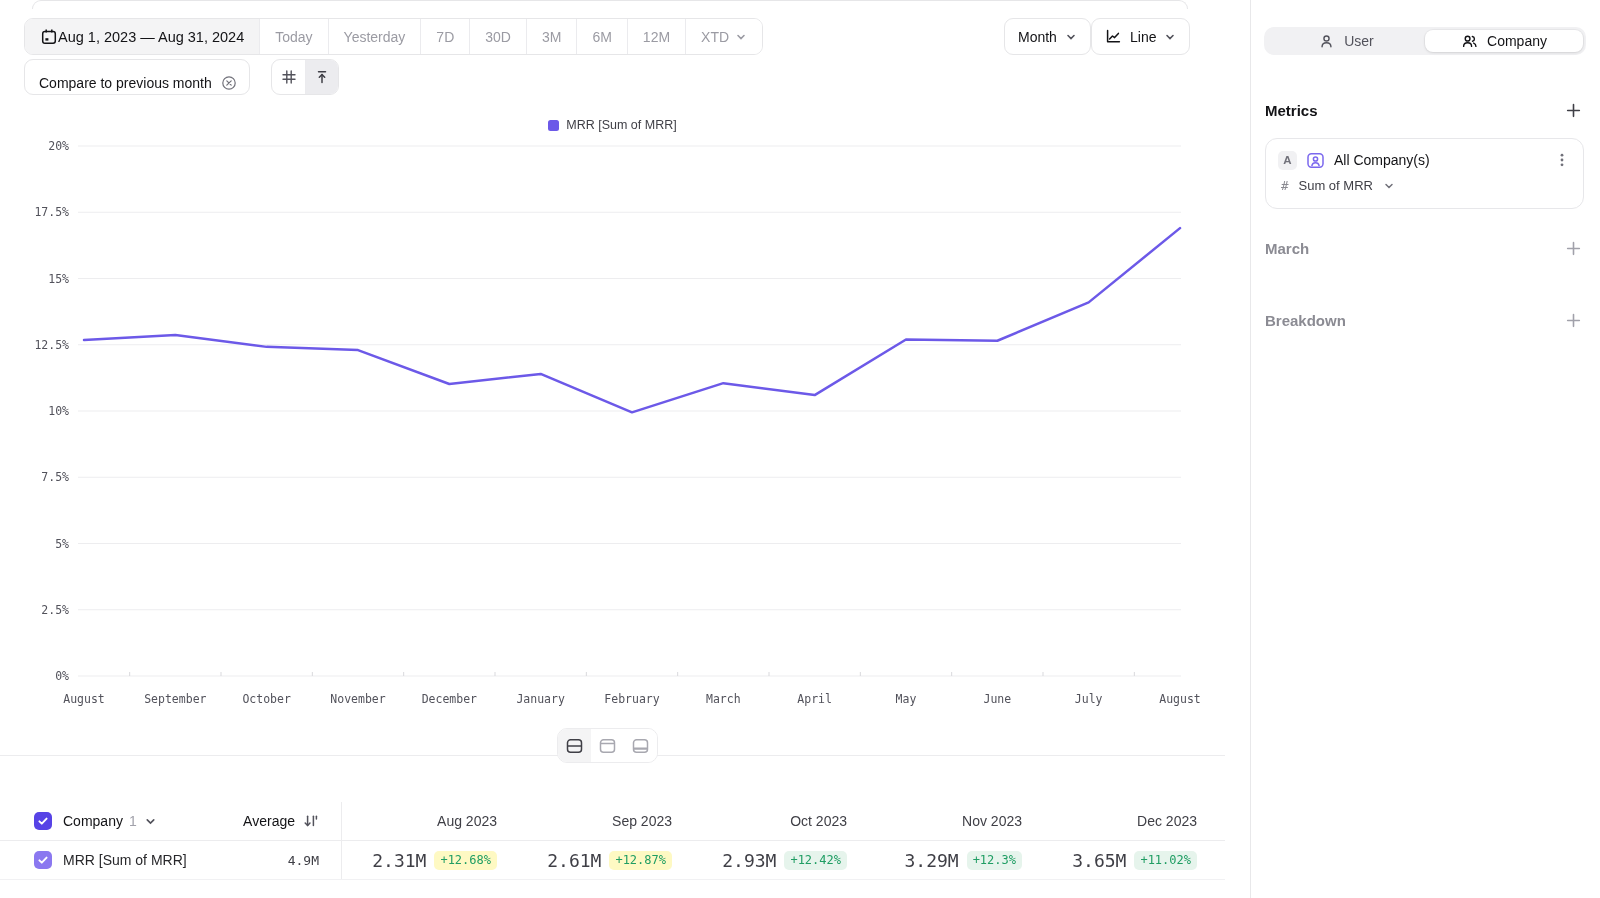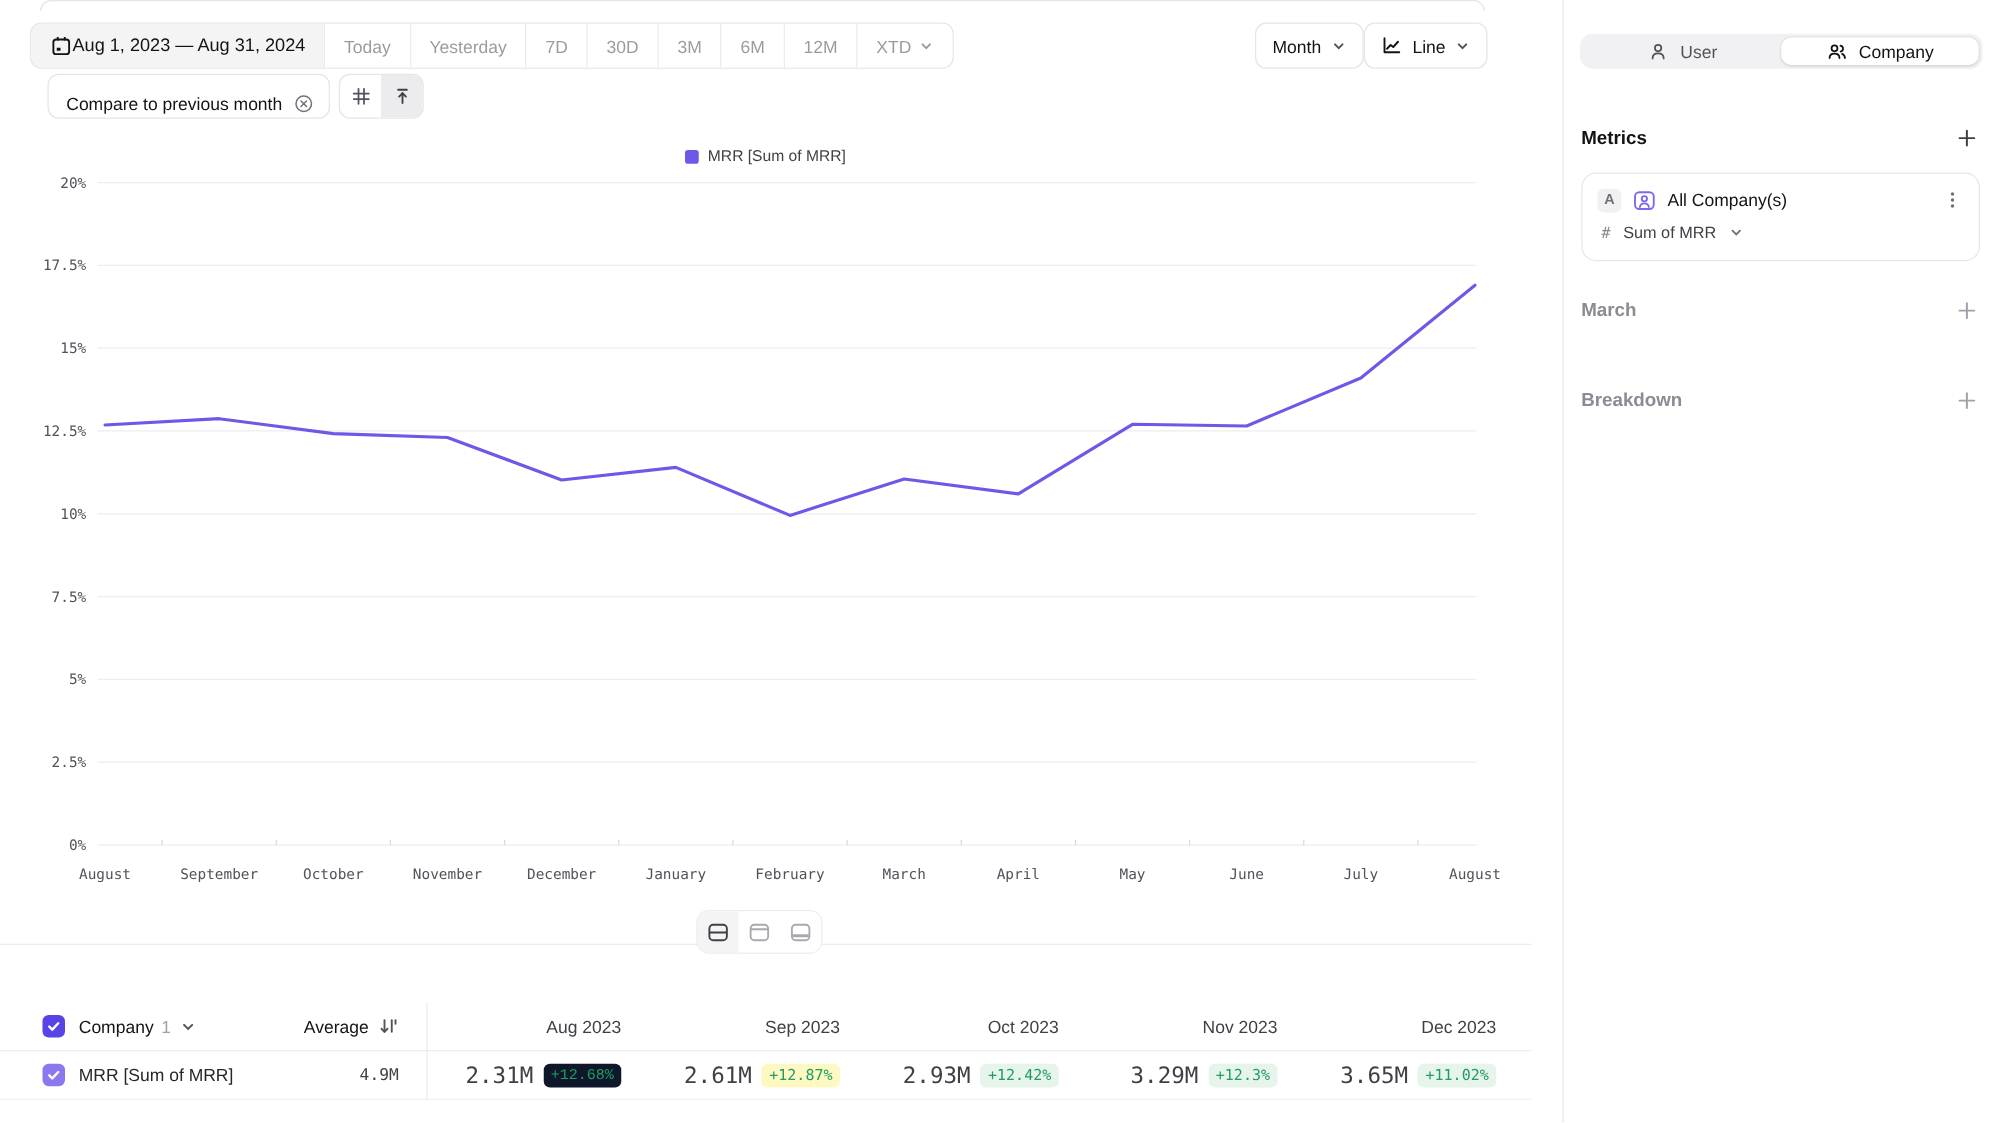--- a/index.html
+++ b/index.html
@@ -26,21 +26,21 @@
   .seg:first-child { border-left:none; }
   .seg-date { background:#f4f4f5; gap:0; color:#131316; font-weight:500; font-size:14.5px; }
   .seg-xtd { gap:6px; }
 
   .pill-btn { position:absolute; height:37px; display:flex; align-items:center; gap:8px;
     border:1px solid #e6e6e8; border-radius:9px; background:#fff; padding:0 13px;
     font-size:14px; color:#131316; font-weight:500; cursor:pointer; }
   .btn-granularity { left:1004px; top:18px; }
   .btn-charttype { left:1091px; top:18px; }
 
-  .compare-chip { position:absolute; left:38px; top:59px; height:36px; display:flex; align-items:center;
+  .compare-chip { position:absolute; left:24px; top:59px; height:36px; display:flex; align-items:center;
     gap:9px; border:1px solid #e6e6e8; border-radius:9px; background:#fff; padding:12px 12px 0 14px;
     font-size:14px; color:#131316; }
   .density-toggle { position:absolute; left:271px; top:59px; height:36px; display:flex;
     border:1px solid #e6e6e8; border-radius:9px; overflow:hidden; background:#fff; }
   .density-seg { width:33px; display:flex; align-items:center; justify-content:center; cursor:pointer; }
   .density-seg + .density-seg { border-left:1px solid #ebebee; }
   .density-seg.active { background:#ececef; }
 
   
   .legend { position:absolute; left:0; top:118px; width:1225px; display:flex; align-items:center;
@@ -325,21 +325,21 @@
           <span class="checkbox row-checkbox" style="background: rgb(139, 120, 240);">
             <svg width="12" height="12" viewBox="0 0 12 12" fill="none" stroke="#fff" stroke-width="1.9" stroke-linecap="round" stroke-linejoin="round">
                 <path d="M2.4 6.3 L4.8 8.7 L9.6 3.6"></path>
               </svg>
           </span>
           <span class="t-row-label">MRR [Sum of MRR]</span>
           <span class="t-avg-value">4.9M</span>
         </div>
         <div class="t-col-month">
           <span class="cell-value">2.31M</span>
-          <span class="delta-badge" style="color: rgb(31, 157, 99); background: #0f172a; font-family: Liberation Mono, monospace;">+12.68%</span>
+          <span class="delta-badge" style="color: rgb(31, 157, 99); background: #fef9c3;">+12.68%</span>
         </div>
         <div class="t-col-month">
           <span class="cell-value">2.61M</span>
           <span class="delta-badge" style="color: rgb(31, 157, 99); background: #fef9c3;">+12.87%</span>
         </div>
         <div class="t-col-month">
           <span class="cell-value">2.93M</span>
           <span class="delta-badge" style="color: rgb(31, 157, 99); background: rgb(230, 244, 236);">+12.42%</span>
         </div>
         <div class="t-col-month">

